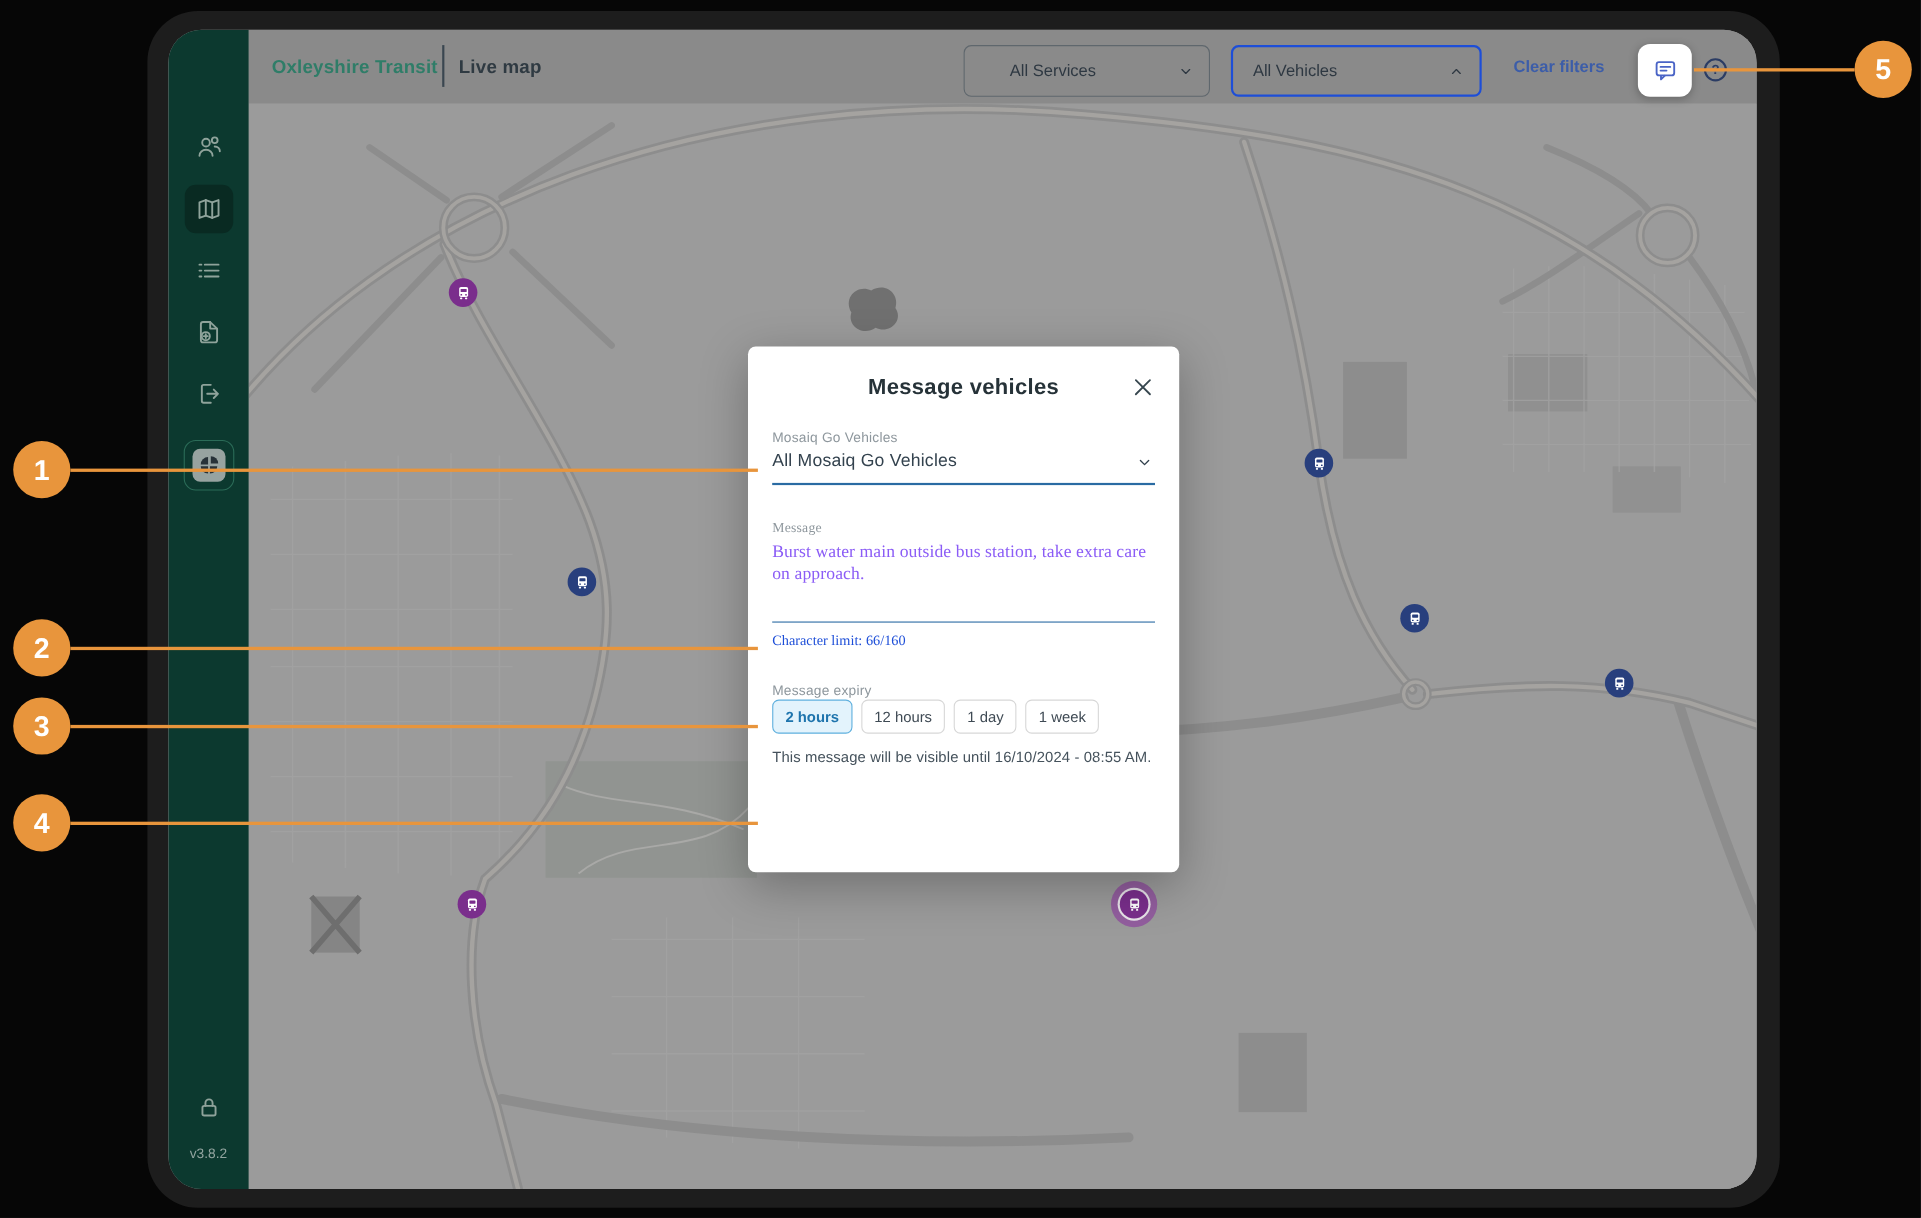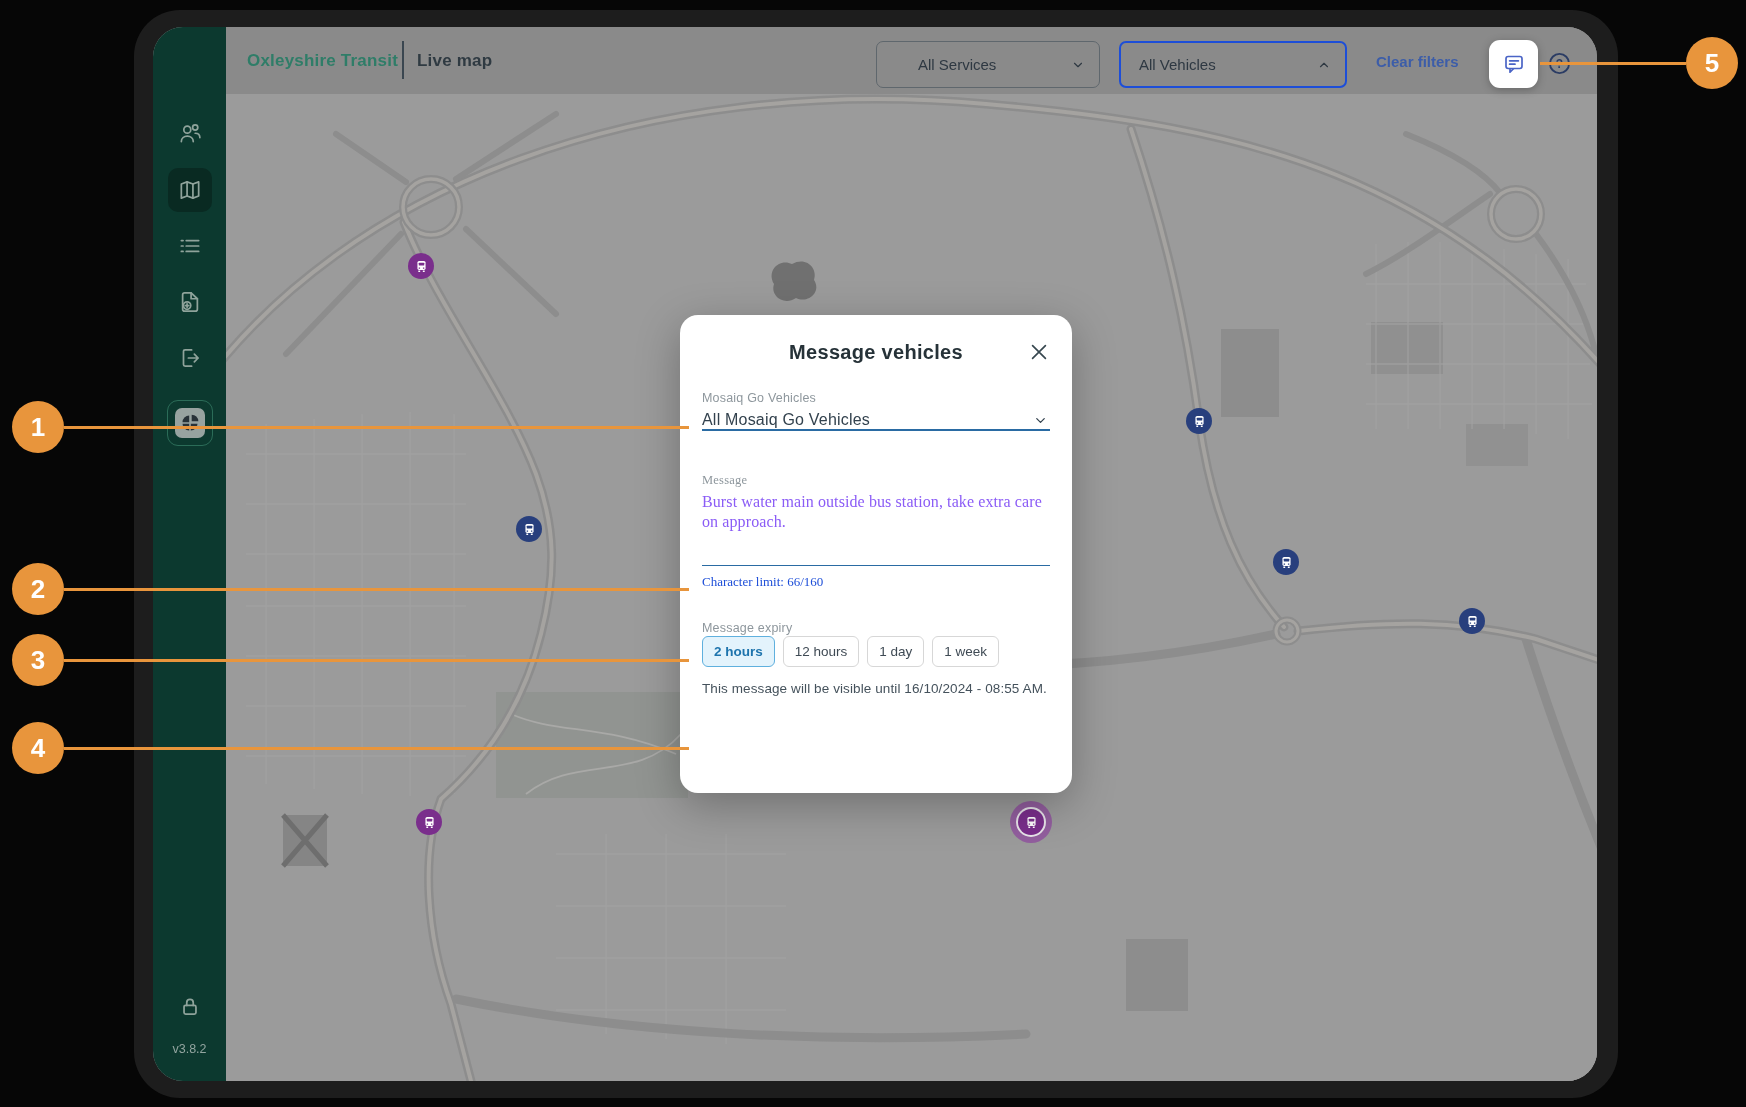--- a/index.html
+++ b/index.html
@@ -57,28 +57,28 @@
   .map svg.decor { position:absolute; left:0; top:0; }
   .marker { position:absolute; width:0; height:0; cursor:pointer; }
   .marker .dot { position:absolute; left:-13px; top:-13px; width:26px; height:26px; border-radius:50%;
                  display:flex; align-items:center; justify-content:center; }
   .marker .halo { position:absolute; left:-21px; top:-21px; width:42px; height:42px; border-radius:50%;
                   background:#925e9e; }
   .marker.sel .dot { box-shadow:0 0 0 2px #e8e4ea; }
 
   
   .modal { position:absolute; left:527px; top:288px; width:392px; height:478px; background:#ffffff;
-           border-radius:18px; box-shadow:0 12px 44px rgba(0,0,0,.28); z-index:10; padding:0 22px; }
+           border-radius:7px; box-shadow:0 12px 44px rgba(0,0,0,.28); z-index:10; padding:0 22px; }
   .modal-title { position:absolute; left:0; right:0; top:26px; text-align:center;
                  font-size:20px; font-weight:700; color:#263238; letter-spacing:.3px; }
   .modal-close { position:absolute; right:22px; top:26px; width:22px; height:22px; cursor:pointer; }
   .modal-close svg { width:22px; height:22px; stroke:#37474f; stroke-width:1.8; stroke-linecap:round; }
   .fld-label { font-size:12.5px; color:#8e979d; letter-spacing:.2px; }
   .select-row { position:absolute; left:22px; right:22px; top:76px; }
-  .select-box { display:flex; align-items:center; justify-content:space-between; padding:6px 2px 0 0;
+  .select-box { display:flex; align-items:center; justify-content:space-between; padding:6px 2px 10px 0;
                 border-bottom:2px solid #2a6ba3; cursor:pointer; }
   .select-value { font-size:16px; color:#33424e; letter-spacing:.2px; }
   .select-box svg { width:15px; height:15px; stroke:#33424e; stroke-width:2; fill:none;
                     stroke-linecap:round; stroke-linejoin:round; }
   .message-row { position:absolute; left:22px; right:22px; top:158px;font-family:Liberation Serif, serif; }
   .message-text { margin-top:4px; font-size:16px; color:#8b5cf6; line-height:20px;
                   letter-spacing:.1px; min-height:72px; }
   .message-underline { border-bottom:1.5px solid #2a6ba3; margin-top:1px; }
   .char-limit { margin-top:8px; font-size:13px; color:#1d4ed8; }
   .expiry-row { position:absolute; left:22px; right:22px; top:306px; }

